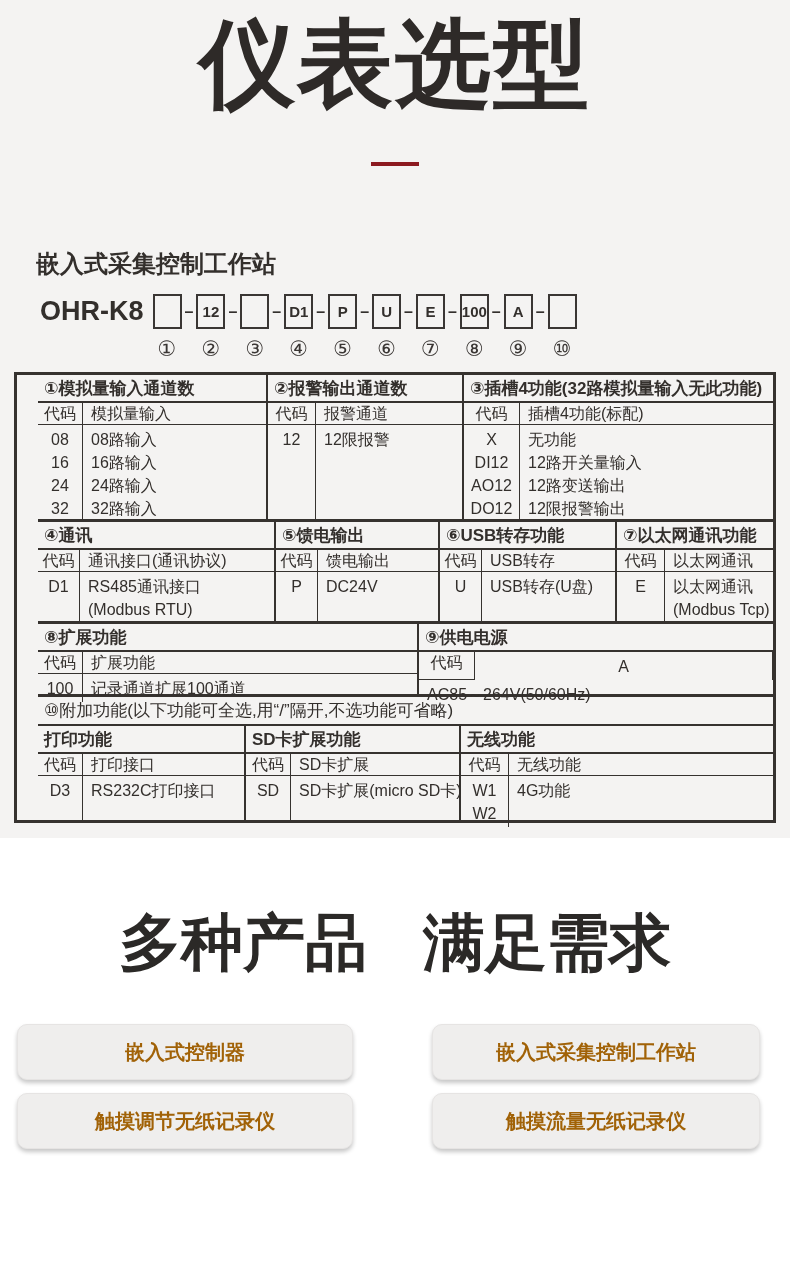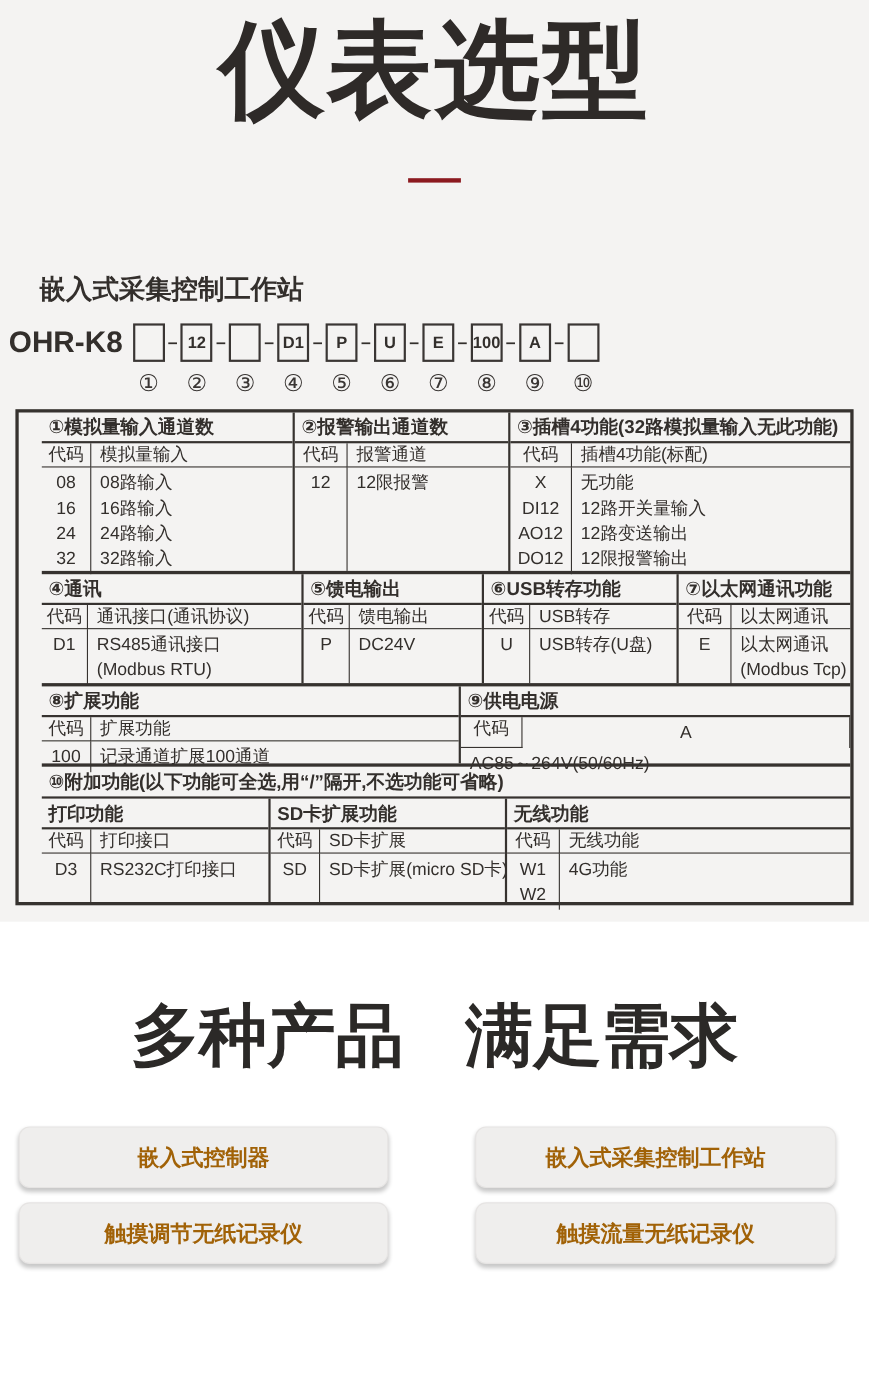--- a/index.html
+++ b/index.html
@@ -11,21 +11,21 @@
   .top-section { background:#f4f3f2; }
 
   .main-title {
     text-align:center; font-size:96px; font-weight:bold; line-height:1;
     letter-spacing:2px; padding-top:16px; color:#2e2a28;
   }
   .divider { width:48px; height:4px; background:#8c1a20; margin:50px auto 0; }
 
   .station-label { margin:84px 0 0 36px; font-size:24px; font-weight:bold; line-height:28px; }
 
-  .model-row { display:flex; align-items:flex-start; margin:16px 0 0 8px; }
+  .model-row { display:flex; align-items:flex-start; margin:16px 0 0 40px; }
   .model-prefix {
     font-size:27px; font-weight:bold; height:35px; display:flex; align-items:center;
     margin-right:8px; letter-spacing:0;
   }
   .slot { display:flex; flex-direction:column; align-items:center; width:31px; }
   .slot-box {
     width:29px; height:35px; border:2px solid #3a3634; box-sizing:border-box;
     display:flex; align-items:center; justify-content:center;
     font-size:15px; font-weight:bold; background:transparent;
   }
@@ -46,21 +46,21 @@
   .sec-title {
     font-weight:bold; font-size:17px; line-height:20px; padding:4px 6px 2px;
     border-bottom:2px solid #36322f; white-space:nowrap; overflow:hidden;
   }
   .sec-grid { flex:1; display:grid; grid-template-rows:auto 1fr; min-height:0; }
   .gc { text-align:center; border-right:1.5px solid #36322f; padding:3px 2px 2px; }
   .gd { padding:3px 8px 2px; min-width:0; }
   .gh { border-bottom:1.5px solid #36322f; white-space:nowrap; }
   .cl { line-height:23px; white-space:nowrap; }
   .sec10-title {
-    font-weight:bold; font-size:17px; line-height:20px; padding:4px 6px 3px;
+    font-weight:normal; font-size:17px; line-height:20px; padding:4px 6px 3px;
     border-bottom:2px solid #36322f; white-space:nowrap;
   }
   .sec10-body { display:flex; height:calc(100% - 29px); }
 
   
   .bottom-section { background:#ffffff; min-height:429px; box-sizing:border-box; }
   .products-heading {
     display:flex; justify-content:center; gap:56px; padding-top:74px;
     font-size:62px; font-weight:bold; line-height:1; color:#2b2927;
   }

